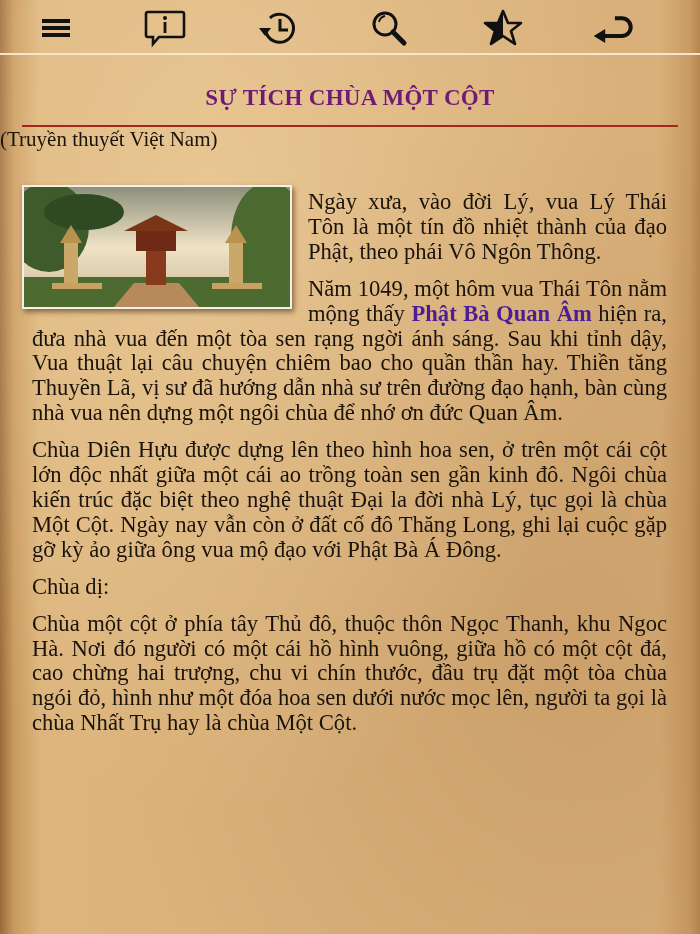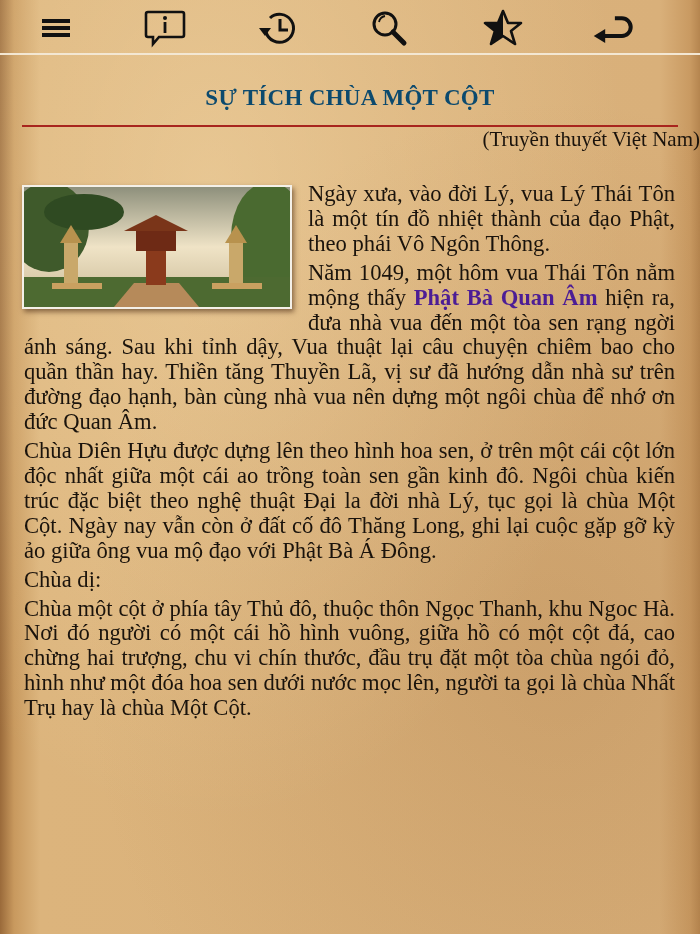--- a/index.html
+++ b/index.html
@@ -14,29 +14,29 @@
     color: #1a130c;
   }
   .toolbar {
     position: absolute; left: 0; top: 0; width: 700px; height: 53px;
     display: flex; align-items: center;
   }
   .tb-btn { position: absolute; top: 8px; width: 44px; height: 40px; display: flex; align-items: center; justify-content: center; cursor: pointer; }
   .tb-sep { position: absolute; left: 0; top: 53px; width: 700px; height: 2px; background: #f3e7d3; }
   .title {
     position: absolute; left: 0; width: 700px; top: 85px; text-align: center;
-    font-weight: bold; font-size: 23px; color: #0c4a6e; letter-spacing: 0.3px;
+    font-weight: bold; font-size: 23px; color: #701a75; letter-spacing: 0.3px;
   }
   .title-rule { position: absolute; left: 22px; width: 656px; top: 125px; height: 2px; background: #a8251e; }
-  .subtitle { position: absolute; left: 0; width: 700px; top: 127px; text-align: right; font-size: 21px; }
+  .subtitle { position: absolute; left: 0; width: 700px; top: 127px; text-align: left; font-size: 21px; }
   .article {
     position: absolute; left: 20px; top: 178px; width: 659px;
     font-size: 22.6px; line-height: 24.9px; text-align: justify;
   }
-  .article p { margin: 4px; }
+  .article p { margin: 12px; }
   .photo {
     float: left; width: 266px; height: 120px; margin: 7px 16px 6px 2px;
     border: 2px solid #f4f0e8; box-shadow: 2px 3px 5px rgba(60,30,10,0.55);
     position: relative; overflow: hidden;
     background: linear-gradient(180deg, #c9c7b6 0%, #e7dcc0 35%, #b7a887 55%, #4f6b35 75%, #3e5a29 100%);
   }
   .hl { color: #4c1d95; font-weight: bold; }
 </style>
 </head>
 <body>

